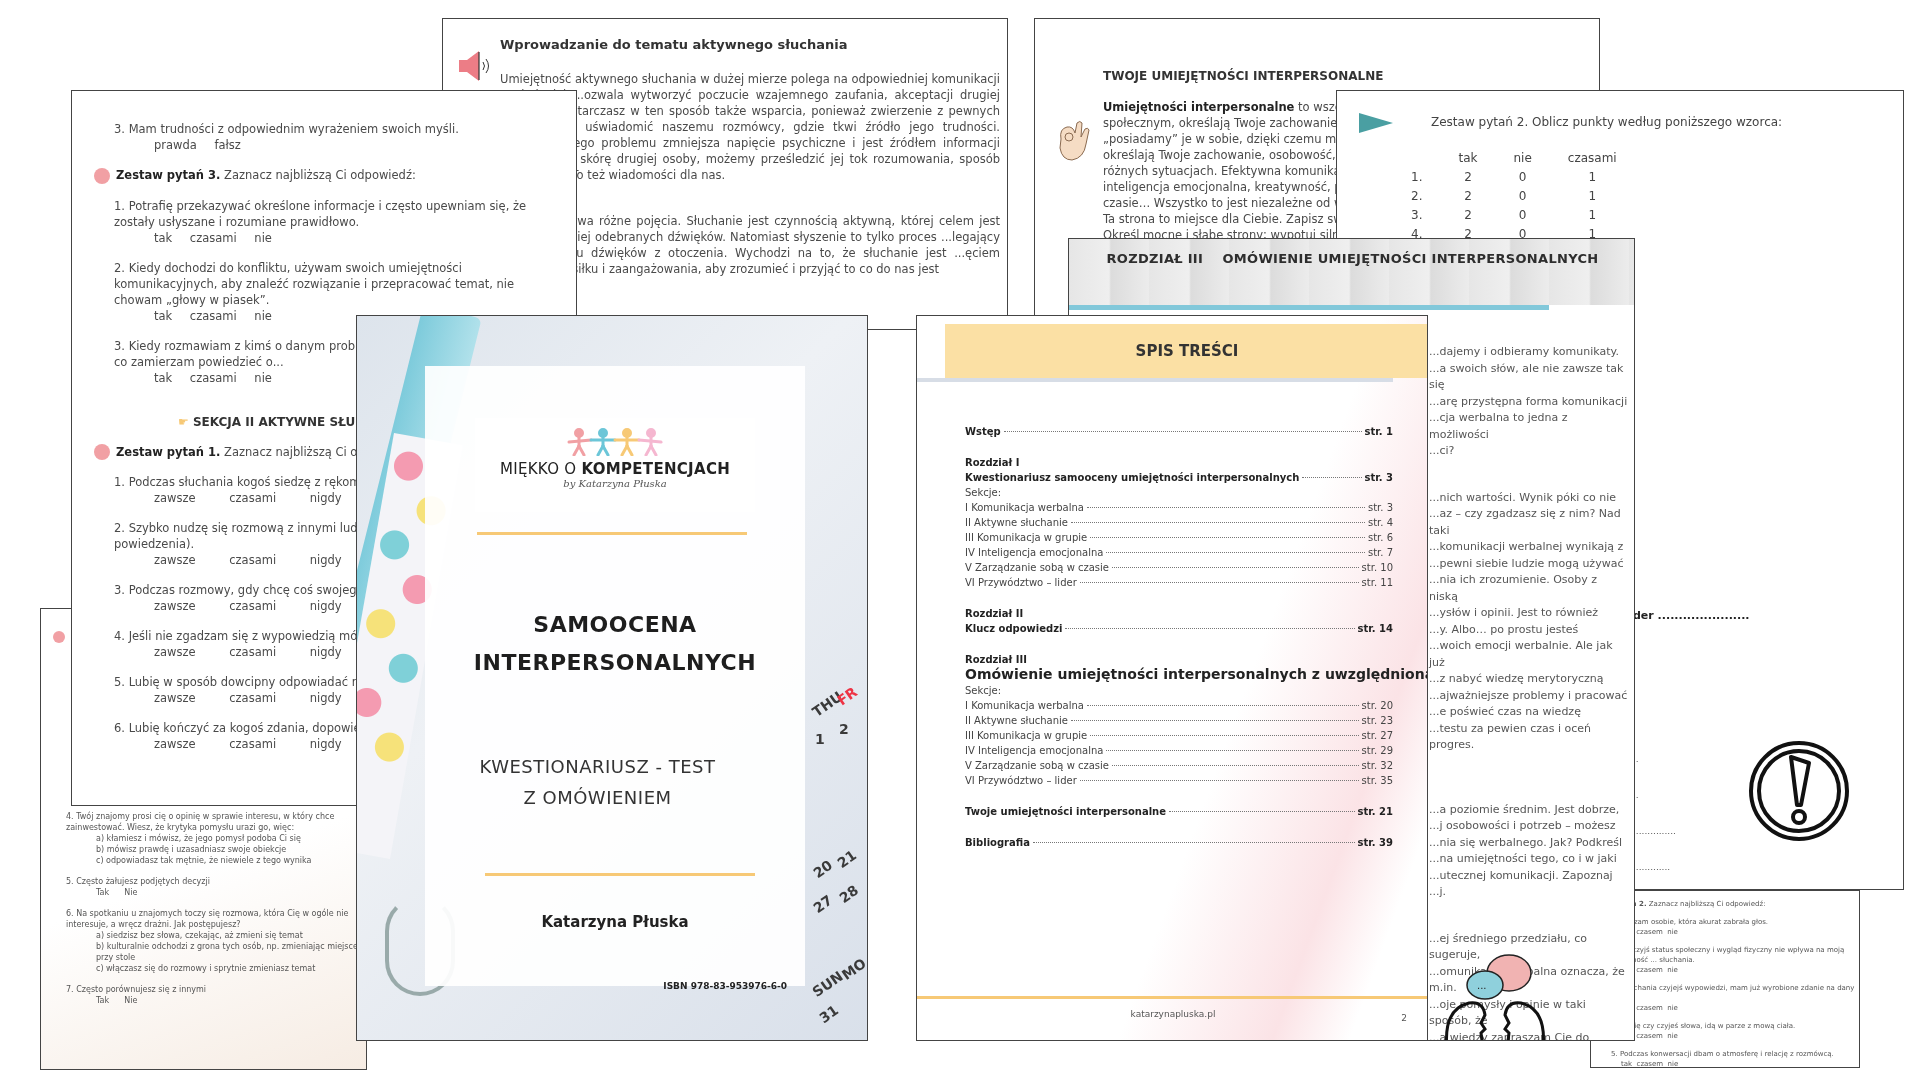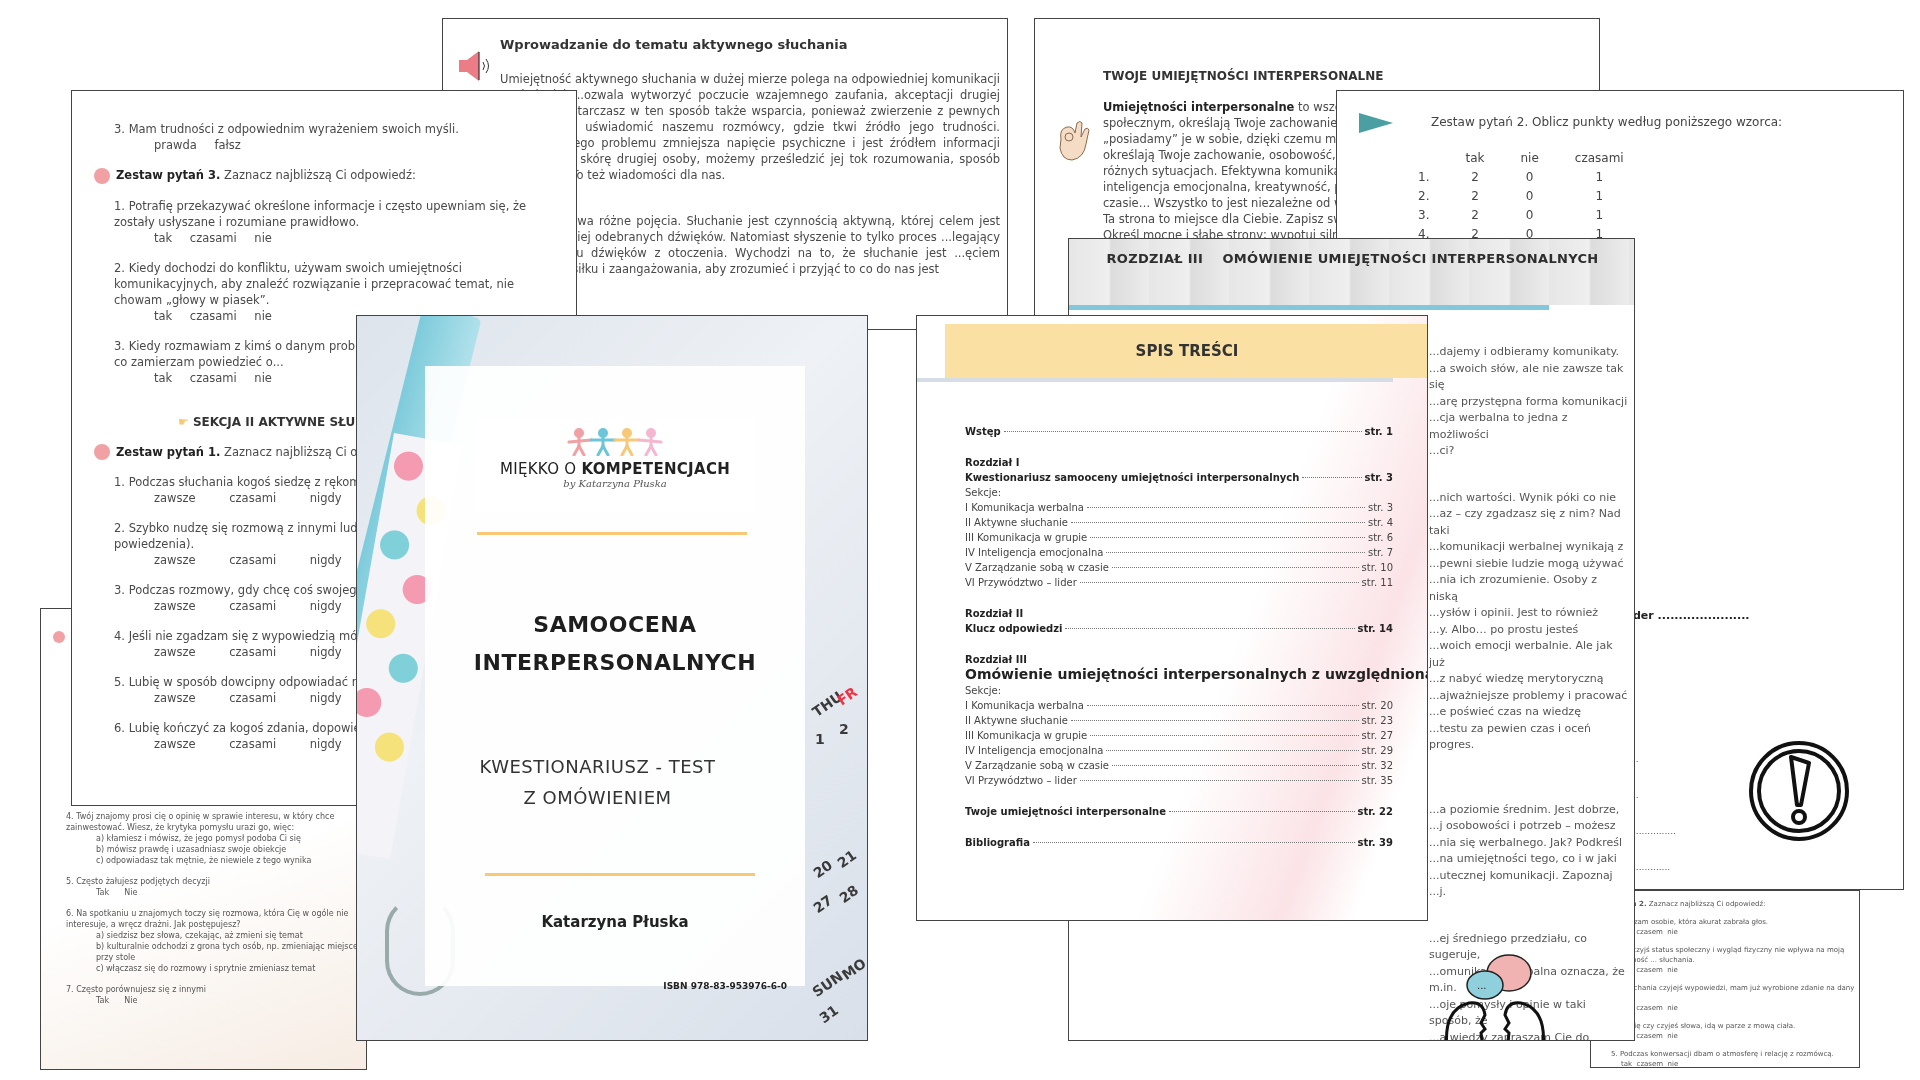--- a/index.html
+++ b/index.html
@@ -60,21 +60,21 @@
       radial-gradient(circle at 50px 150px, #f49bb1 14px, transparent 15px),
       radial-gradient(circle at 20px 190px, #f6e27a 14px, transparent 15px),
       radial-gradient(circle at 50px 230px, #7fd0d8 14px, transparent 15px),
       radial-gradient(circle at 20px 270px, #f49bb1 14px, transparent 15px),
       radial-gradient(circle at 50px 310px, #f6e27a 14px, transparent 15px),
       #f4f4f8; }
   #p5 .cal { position:absolute; right: 0; top: 120px; width: 60px; height: 600px; font-size: 14px; font-weight: bold; color:#3a3a3a; }
   #p5 .ring { position:absolute; left: 28px; top: 580px; width: 70px; height: 100px; border: 4px solid #9aa; border-radius: 40px; border-top-color: transparent; }
 
   
-  #p6 { left: 916px; top: 315px; width: 512px; height: 606px; z-index: 5;
+  #p6 { left: 916px; top: 315px; width: 512px; height: 726px; z-index: 5;
         background: linear-gradient(110deg, #fff 60%, #fbe3e6 80%, #fff 90%); }
   #p6 .header { position:absolute; left: 28px; top: 8px; width: 484px; height: 54px; background:#fbe0a4; text-align:center; line-height: 54px; font-size: 15px; font-weight: bold; color:#333; }
   #p6 .hshadow { position:absolute; left: 0; top: 62px; width: 476px; height: 4px; background:#d7dde6; }
   #p6 .toc { position:absolute; left: 48px; top: 108px; width: 428px; }
   .toc-row { display:flex; align-items:baseline; font-size: 10px; line-height: 15px; color:#444; }
   .toc-row .lbl { white-space: nowrap; }
   .toc-row .fill { flex:1; border-bottom: 1px dotted #777; margin: 0 3px; transform: translateY(-3px); }
   .toc-row .pg { white-space: nowrap; }
   .toc-row.b { font-weight: bold; color:#222; }
   .toc-plain { font-size: 10px; line-height: 15px; color:#444; }
@@ -90,21 +90,21 @@
      background: repeating-linear-gradient(90deg, #e6e6e6 0px, #efefef 40px, #dcdcdc 42px, #ececec 80px); }
   #p7 .banner .t { position:absolute; left: 0; top: 10px; width: 567px; text-align:center; font-size: 13px; font-weight:bold; color:#2e2e2e; line-height: 20px; letter-spacing: 0.3px; }
   #p7 .bar { position:absolute; left: 0; top: 66px; width: 480px; height: 5px; background:#82c8da; }
   #p7 .body { position:absolute; left: 360px; top: 105px; width: 200px; font-size: 11px; line-height: 16.5px; color:#555; }
   #p7 .talk { position:absolute; left: 370px; top: 700px; width: 120px; height: 100px; }
 
   
   #p8 { left: 1336px; top: 90px; width: 568px; height: 800px; z-index: 2; }
   #p8 .tri { position:absolute; left: 22px; top: 22px; width: 0; height: 0; border-top: 10px solid transparent; border-bottom: 10px solid transparent; border-left: 34px solid #4a9fa2; }
   #p8 .head { position:absolute; left: 66px; top: 24px; font-size: 12px; color:#444;margin-left:28px; }
-  #p8 table { position:absolute; left: 63px; top: 58px; border-collapse: collapse; font-size: 12px; color:#444; }
+  #p8 table { position:absolute; left: 56px; top: 58px; border-collapse: collapse; font-size: 12px; color:#444; }
   #p8 td, #p8 th { padding: 0 18px 0 18px; text-align:center; font-weight: normal; line-height: 19px; }
   #p8 .der { position:absolute; left: 296px; top: 518px; font-size: 11px; font-weight:bold; color:#222; }
   #p8 .warn { position:absolute; left: 410px; top: 648px; width: 104px; height: 104px; }
   #p8 .dots1 { position:absolute; left: 296px; top: 650px; font-size: 9px; color:#555; line-height: 36px; }
 
   
   #p9 { left: 1590px; top: 890px; width: 270px; height: 178px; z-index: 1; }
   #p9 .inner { position:absolute; left: 20px; top: 8px; width: 250px; }
 </style>
 </head>
@@ -496,21 +496,21 @@
       </div>
     <div class="toc-row">
         <span class="lbl">VI Przywództwo – lider</span>
         <span class="fill"></span>
         <span class="pg">str. 35</span>
       </div>
     <div class="gap"></div>
     <div class="toc-row b">
       <span class="lbl">Twoje umiejętności interpersonalne</span>
         <span class="fill"></span>
-        <span class="pg">str. 22</span>
+        <span class="pg">str. 21</span>
     </div>
     <div class="gap"></div>
     <div class="toc-row b">
       <span class="lbl">Bibliografia</span>
         <span class="fill"></span>
         <span class="pg">str. 39</span>
     </div>
   </div>
   <div class="footline"></div>
   <div class="footer">katarzynapluska.pl</div>

